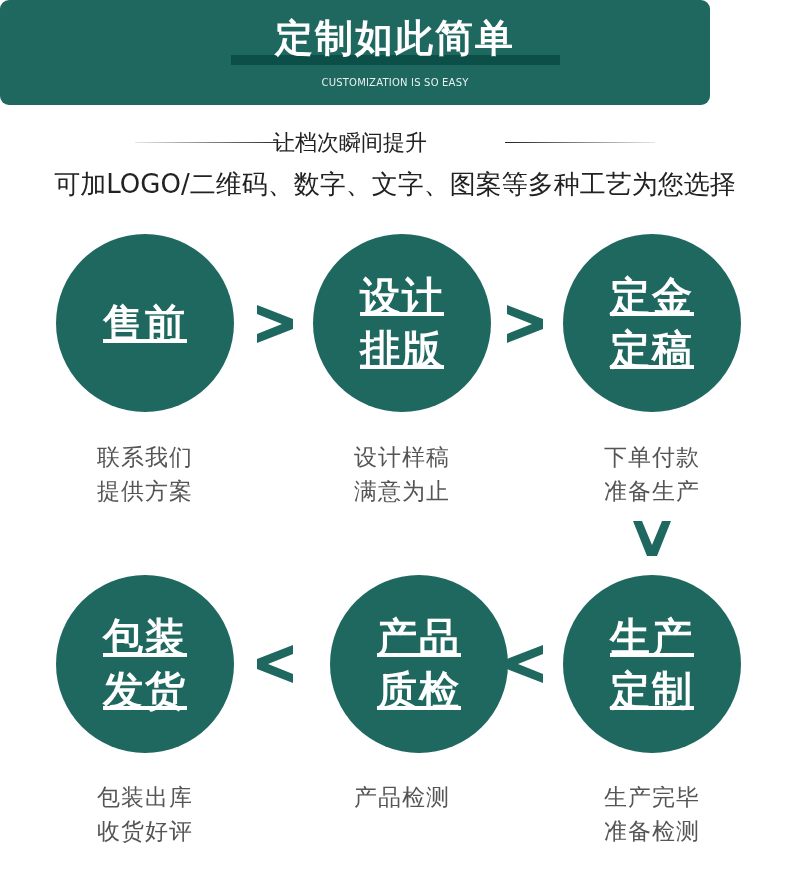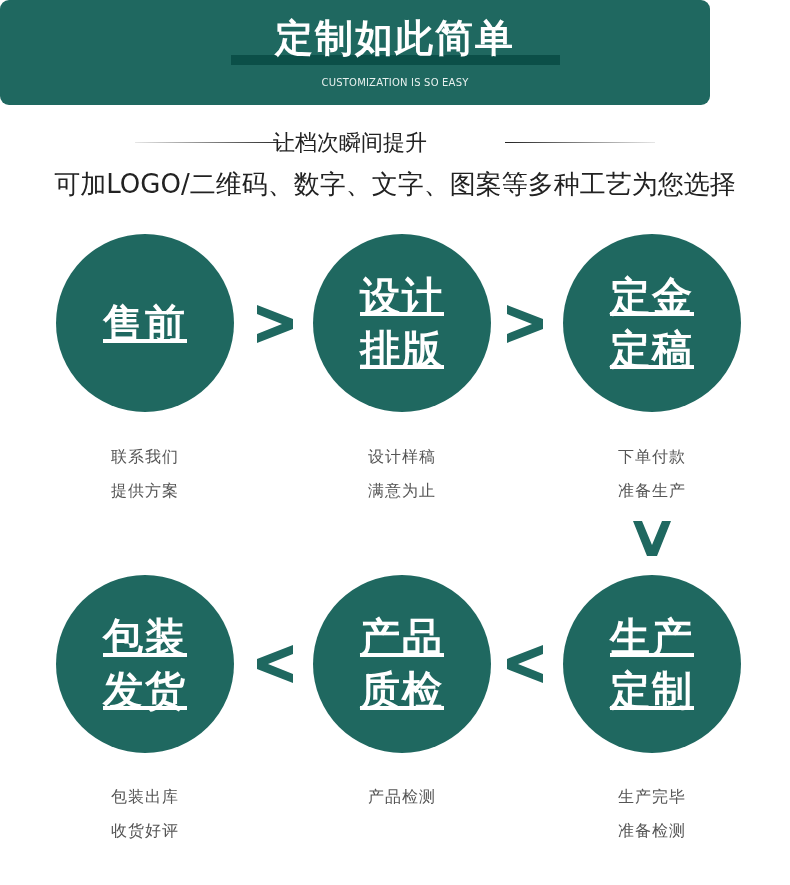--- a/index.html
+++ b/index.html
@@ -51,21 +51,21 @@
       display: flex; flex-direction: column; align-items: center; justify-content: center;
     }
     .circle span {
       display: block; font-size: 40px; font-weight: bold; line-height: 53px;
       letter-spacing: 2px;
       text-decoration: underline;
     }
 
     .note {
       position: absolute; width: 178px; text-align: center;
-      color: #555555; font-size: 16px; line-height: 34px; font-weight: normal;
+      color: #555555; font-size: 23px; line-height: 34px; font-weight: normal;
       letter-spacing: 1px;
     }
 
     .arrow {
       position: absolute; color: #1f6860; font-weight: bold;
       font-family: "DejaVu Sans", sans-serif; text-align: center;
     }
     .arrow svg { display: block; }
   </style>
 </head>
@@ -123,21 +123,21 @@
 <div class="arrow" style="left:633px; top:521px;">
   <svg width="38" height="35" viewBox="0 0 38 35">
       <polygon points="0,0 9,0 19,24 29,0 38,0 24,35 14,35" fill="#1f6860"></polygon>
     </svg>
 </div>
 
 <div class="circle" style="left:56px; top:575px;">
   <span>包装</span>
   <span>发货</span>
 </div>
-<div class="circle" style="left:313px; top:575px;">
+<div class="circle" style="left:330px; top:575px;">
   <span>产品</span>
   <span>质检</span>
 </div>
 <div class="circle" style="left:563px; top:575px;">
   <span>生产</span>
   <span>定制</span>
 </div>
 
 <div class="arrow" style="left:257px; top:645px;">
   <svg width="36" height="38" viewBox="0 0 36 38">

